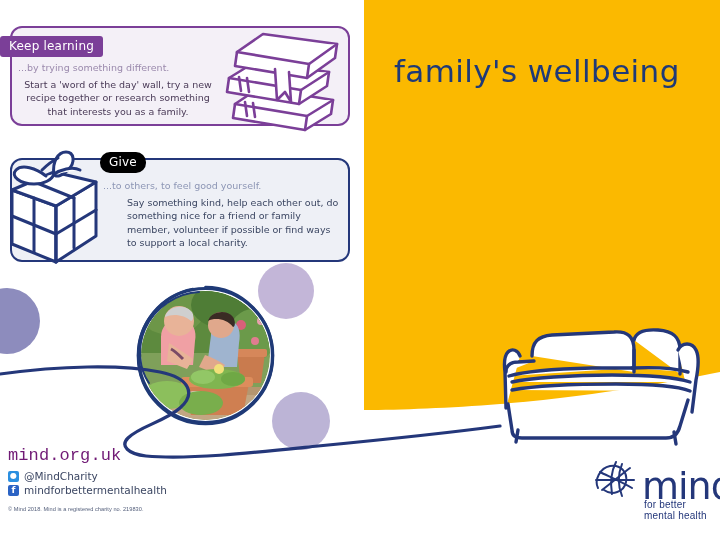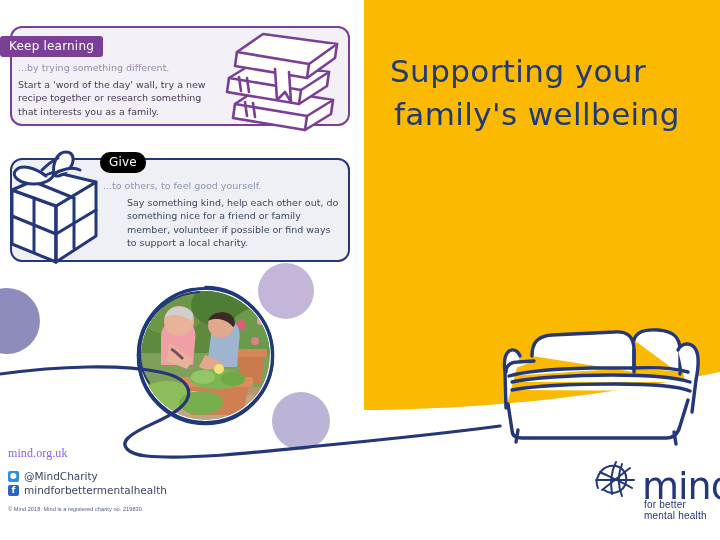--- a/index.html
+++ b/index.html
@@ -65,21 +65,21 @@
     position:absolute;font-size:9.5px;font-style:normal;
     font-family:"DejaVu Sans",sans-serif;
   }
   .sub-learning{left:18px;top:62px;color:#9b8aad;}
   .sub-give{left:103px;top:180px;color:#8d96b5;}
 
   .body-txt{
     position:absolute;font-size:9.5px;line-height:1.42;
     font-family:"DejaVu Sans",sans-serif;
   }
-  .body-learning{left:18px;top:78px;width:200px;color:#4a3a57;}
+  .body-learning{left:18px;top:78px;width:200px;color:#4a3a57;text-align:center;}
   .body-give{left:103px;top:196px;width:215px;color:#3b4662;margin-left:24px;}
 
   .books{position:absolute;left:215px;top:26px;width:130px;height:108px;}
   .gift{position:absolute;left:2px;top:148px;width:108px;height:118px;}
 
   
   .circ{position:absolute;border-radius:50%;}
   .circ-a{left:-26px;top:288px;width:66px;height:66px;background:#8d8cbd;}
   .circ-b{left:258px;top:263px;width:56px;height:56px;background:#c3b6d8;}
   .circ-c{left:272px;top:392px;width:58px;height:58px;background:#bcb4d6;}
@@ -89,21 +89,21 @@
     position:absolute;left:8px;top:8px;width:129px;height:129px;
     border-radius:50%;overflow:hidden;
   }
   .photo-ring{position:absolute;left:0;top:0;width:145px;height:145px;}
 
   .squiggle{position:absolute;left:0;top:350px;width:720px;height:110px;}
 
   
   .url{
     position:absolute;left:8px;top:446px;
-    font-size:12px;color:#8b5cf6;font-family:Liberation Serif, serif;
+    font-size:17px;color:#701a75;font-family:Liberation Mono, monospace;
     letter-spacing:.1px;
   }
   .social-row{position:absolute;left:8px;font-size:10.5px;color:#3b4662;
     font-family:"DejaVu Sans",sans-serif;display:flex;align-items:center;gap:5px;}
   .social-tw{top:470px;}
   .social-fb{top:484px;}
   .sq-icon{width:11px;height:11px;border-radius:2px;background:#2b8fe0;
     display:inline-flex;align-items:center;justify-content:center;
     color:#fff;font-size:8px;line-height:1;}
   .sq-fb{background:#2b63c4;font-weight:bold;font-size:9px;}
@@ -138,21 +138,20 @@
                C140,404 240,400 330,386
                C370,380 400,374 420,370
                V430 H64 Z" fill="#ffffff"></path>
       <path d="M64,0 H420 V372
                C380,380 300,396 200,404
                C150,408 100,410 64,410 Z" fill="#fbb900"></path>
     </svg>
   </div>
 
   <div class="headline">
-    <span>Supporting your</span>
     <span class="l2">family's wellbeing</span>
   </div>
 
   <div class="sofa">
     <svg width="232" height="135" viewBox="0 0 232 135" fill="none" stroke="#24377a" stroke-width="3.4" stroke-linecap="round" stroke-linejoin="round">
       <path d="M38,44 C36,38 30,36 26,40 C22,44 22,52 23,60 L24,96" fill="#fff"></path>
       <path d="M24,60 C24,54 28,50 36,50 L52,49" fill="#fff"></path>
       <path d="M50,44 C50,30 56,24 70,23 L132,20 C146,19 152,25 152,38 L152,60" fill="#fff"></path>
       <path d="M152,28 C154,20 162,17 176,18 C192,19 198,26 198,38 L198,62" fill="#fff"></path>
       <path d="M196,38 C200,30 210,30 214,38 C218,46 216,58 214,68 L210,100" fill="#fff"></path>

